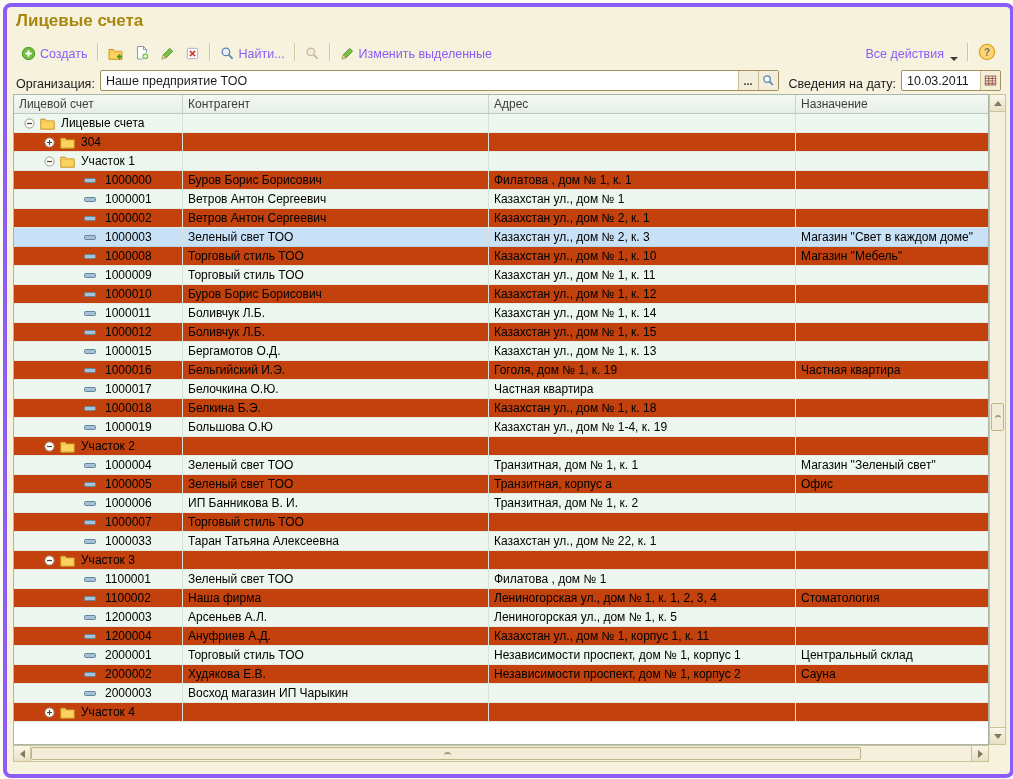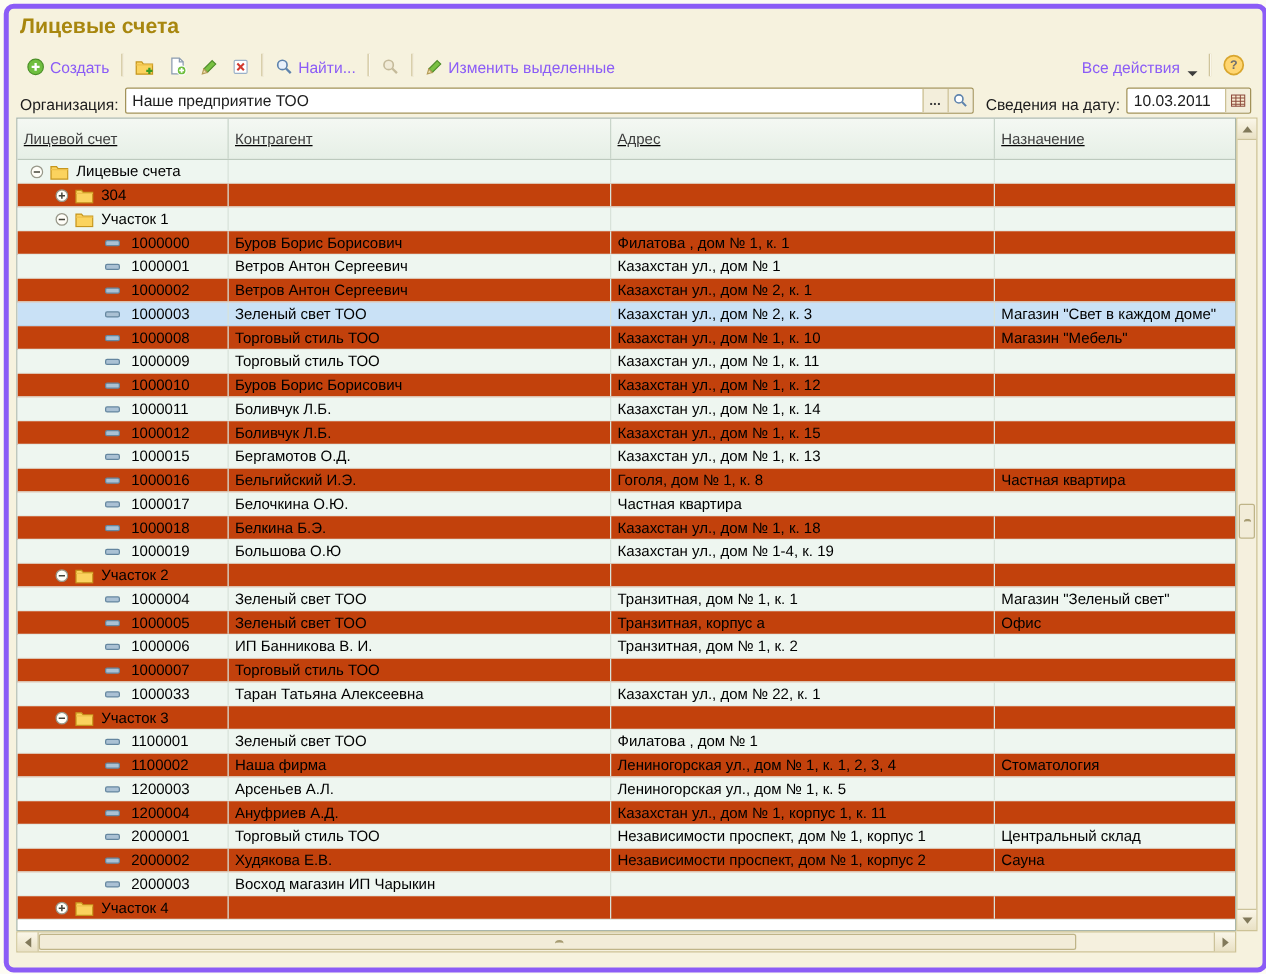--- a/index.html
+++ b/index.html
@@ -51,21 +51,21 @@
     display:flex;align-items:center;justify-content:center;padding:0;cursor:default;
   }
   .date-lbl{margin-left:2px;}
   .date-field{width:100px;flex:none;}
   .date-field .field-text{flex:1}
   
   .grid{
     position:absolute;left:6px;top:87px;width:976px;height:651px;box-sizing:border-box;
     border:1px solid #a9b6aa;background:#fff;overflow:hidden;
   }
-  .grid-header{display:flex;height:33px;background:linear-gradient(#f4f8f3,#e6efe6);border-bottom:1px solid #bcc9bd;box-sizing:border-box;text-decoration:underline;}
+  .grid-header{display:flex;height:19px;background:linear-gradient(#f4f8f3,#e6efe6);border-bottom:1px solid #bcc9bd;box-sizing:border-box;}
   .hc{
     box-sizing:border-box;border-right:1px solid #c9d5ca;padding:0 5px;
     display:flex;align-items:center;font-size:12px;color:#3e3e3e;white-space:nowrap;overflow:hidden;
   }
   .c0{width:169px;flex:none}.c1{width:306px;flex:none}.c2{width:307px;flex:none}.c3{flex:1;border-right:none !important}
   .grow{display:flex;height:19px;border-bottom:1px solid #e4ebe4;background:#c2410c;box-sizing:border-box;}
   .grow.alt{background:#eef6f0}
   .grow.sel{background:#c9e1f6;border-bottom-color:#b9d4ec}
   .cell{
     box-sizing:border-box;border-right:1px solid #d8e2d9;padding:0 5px;height:18px;
@@ -434,21 +434,21 @@
         <div class="grow">
           <div class="cell c0 lvl2">
             <span class="tree-ic">
               <svg width="12" height="7" viewBox="0 0 12 7">
                 <rect x="0.5" y="1.5" width="11" height="4" rx="1.2" fill="#aac1d4" stroke="#64869f"></rect>
               </svg>
             </span>
             <span class="tlabel">1000016</span>
           </div>
           <div class="cell c1">Бельгийский И.Э.</div>
-          <div class="cell c2">Гоголя, дом № 1, к. 8</div>
+          <div class="cell c2">Гоголя, дом № 1, к. 19</div>
           <div class="cell c3">Частная квартира</div>
         </div>
         <div class="grow alt">
           <div class="cell c0 lvl2">
             <span class="tree-ic">
               <svg width="12" height="7" viewBox="0 0 12 7">
                 <rect x="0.5" y="1.5" width="11" height="4" rx="1.2" fill="#aac1d4" stroke="#64869f"></rect>
               </svg>
             </span>
             <span class="tlabel">1000017</span>

